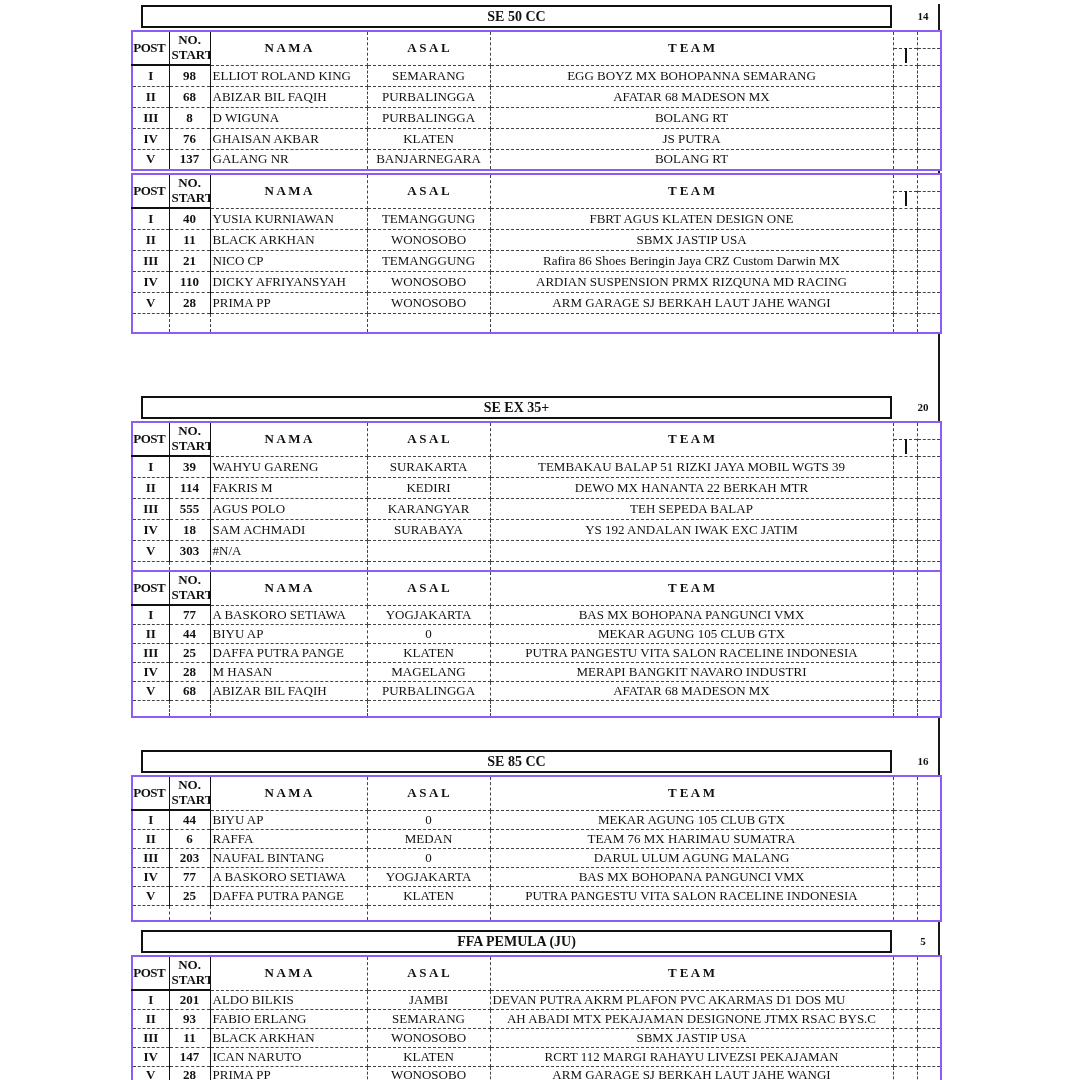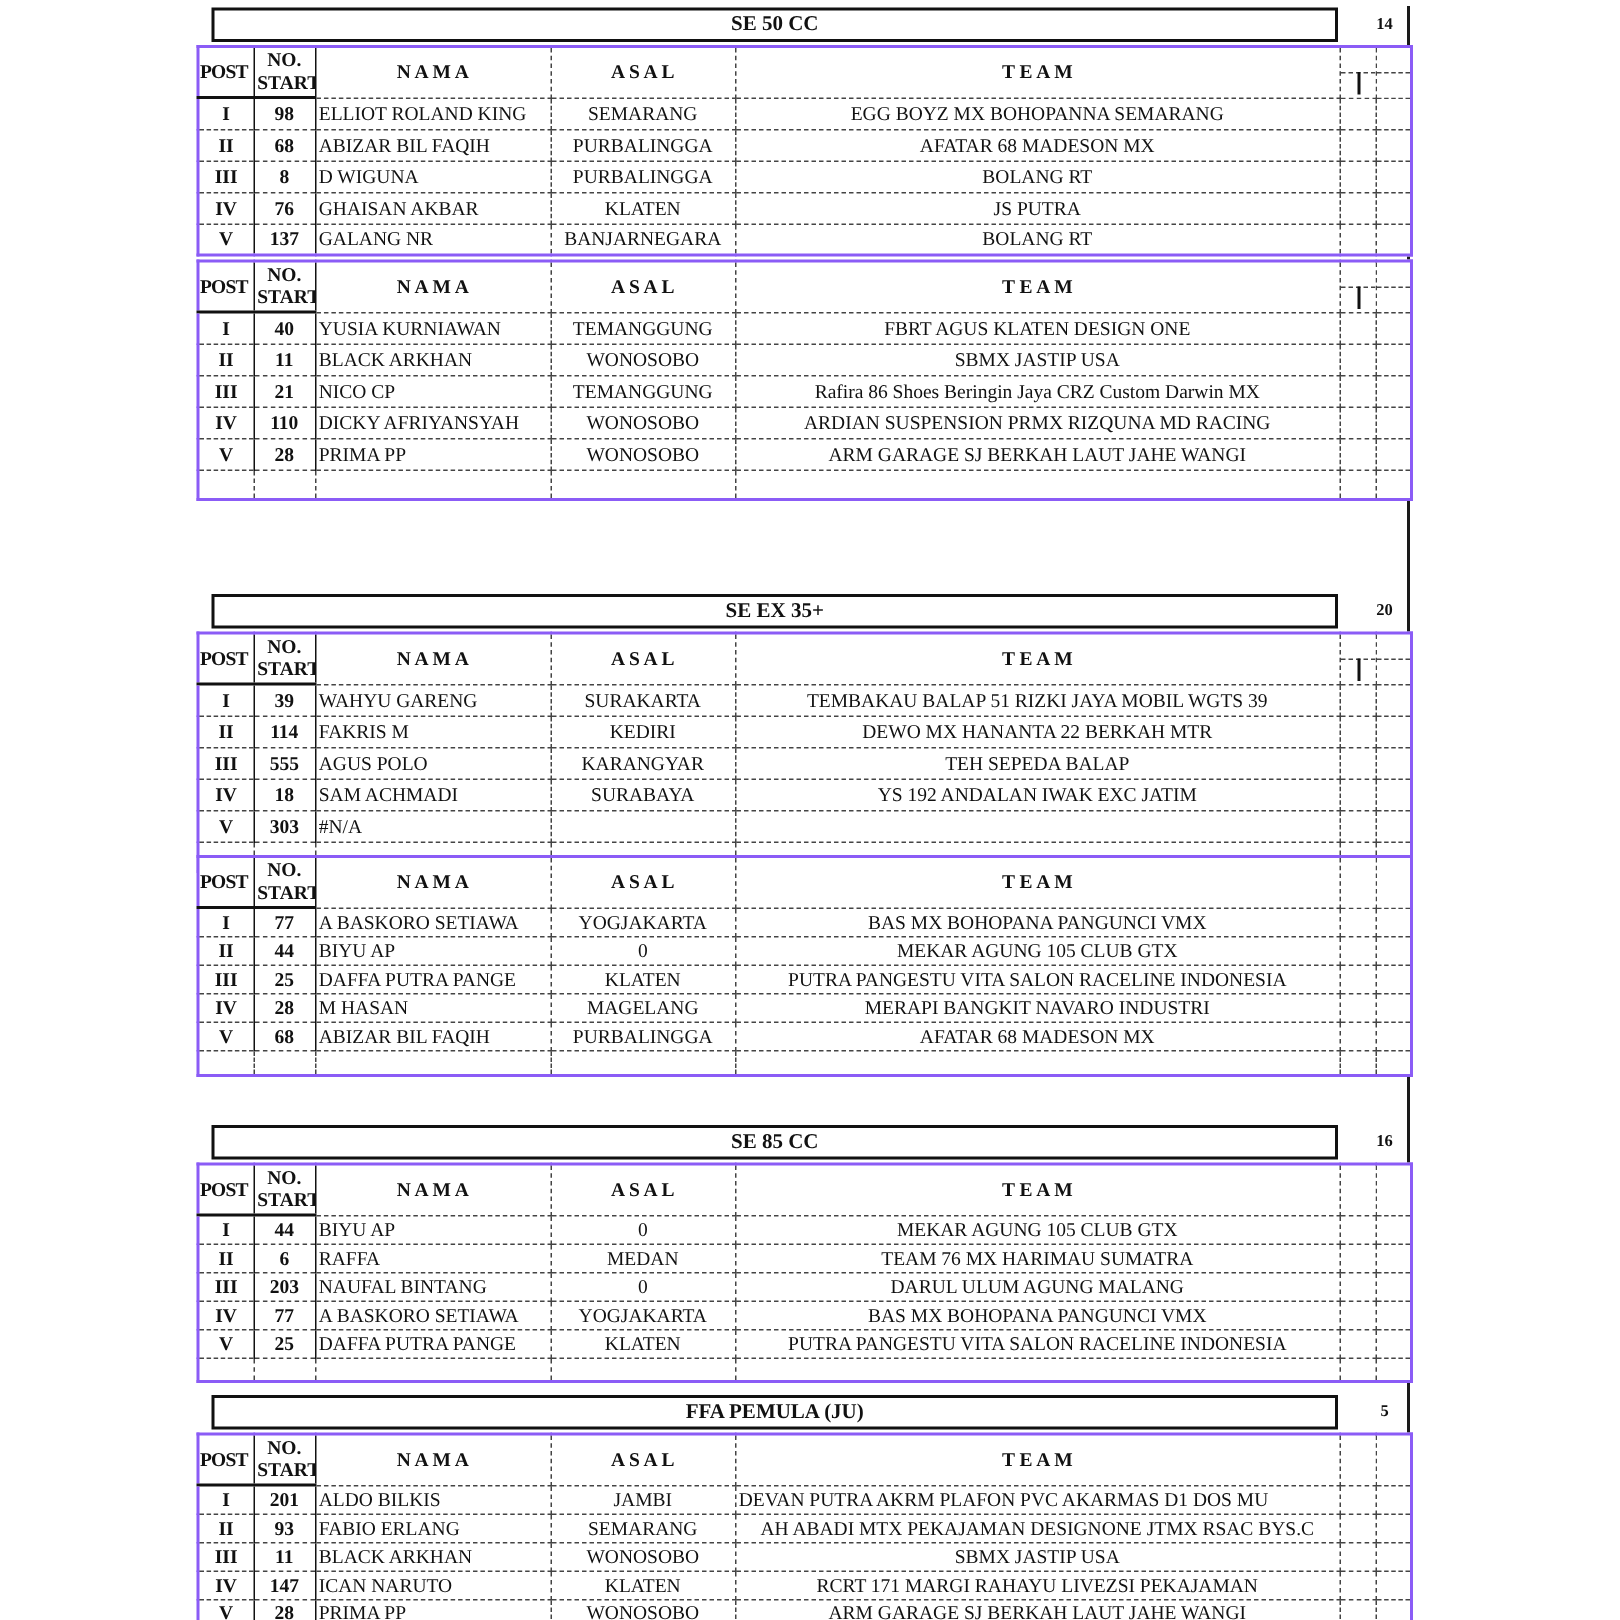--- a/index.html
+++ b/index.html
@@ -536,21 +536,21 @@
             <td class="c-asal">WONOSOBO</td>
             <td class="c-team">SBMX JASTIP USA</td>
             <td class="c-n1"></td>
             <td class="c-n2"></td>
           </tr>
           <tr style="height: 19px;">
             <td class="c-pos">IV</td>
             <td class="c-no">147</td>
             <td class="c-nama">ICAN NARUTO</td>
             <td class="c-asal">KLATEN</td>
-            <td class="c-team">RCRT 171 MARGI RAHAYU LIVEZSI PEKAJAMAN</td>
+            <td class="c-team">RCRT 112 MARGI RAHAYU LIVEZSI PEKAJAMAN</td>
             <td class="c-n1"></td>
             <td class="c-n2"></td>
           </tr>
           <tr style="height: 19px;">
             <td class="c-pos">V</td>
             <td class="c-no">28</td>
             <td class="c-nama">PRIMA PP</td>
             <td class="c-asal">WONOSOBO</td>
             <td class="c-team">ARM GARAGE SJ BERKAH LAUT JAHE WANGI</td>
             <td class="c-n1"></td>

